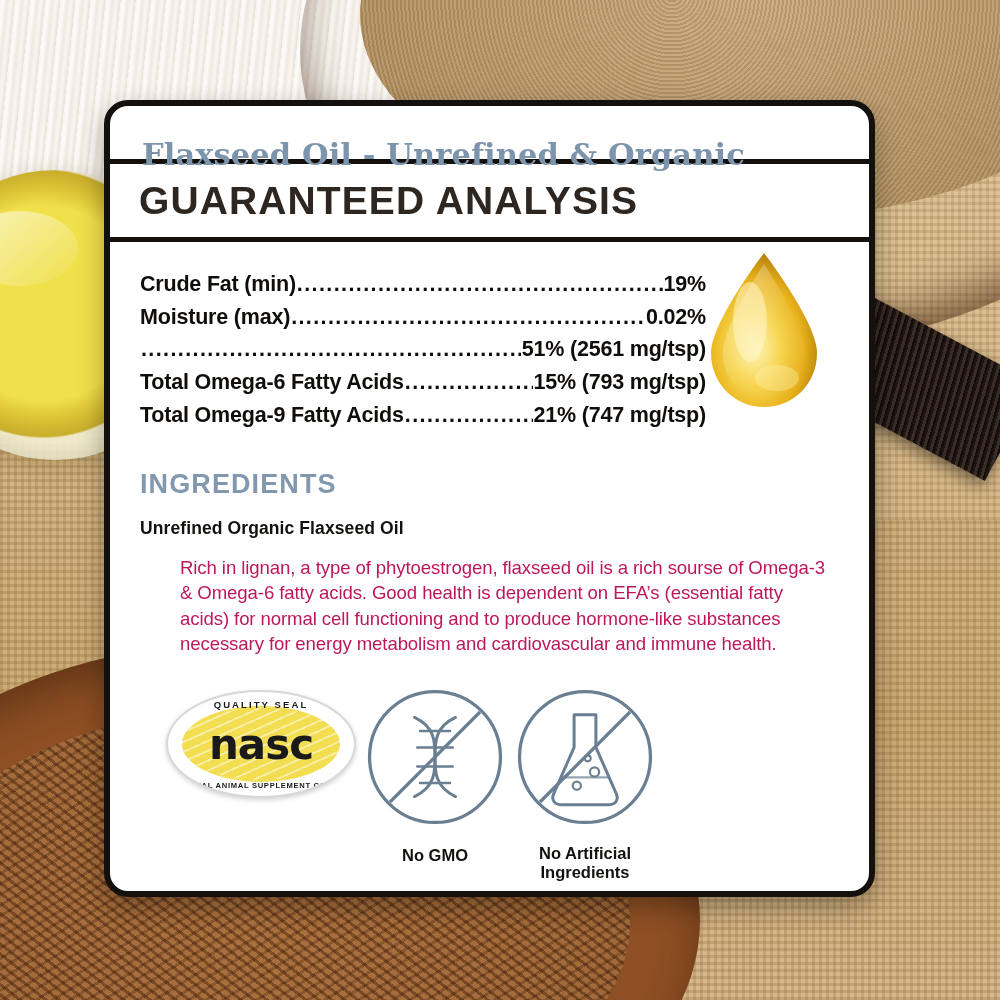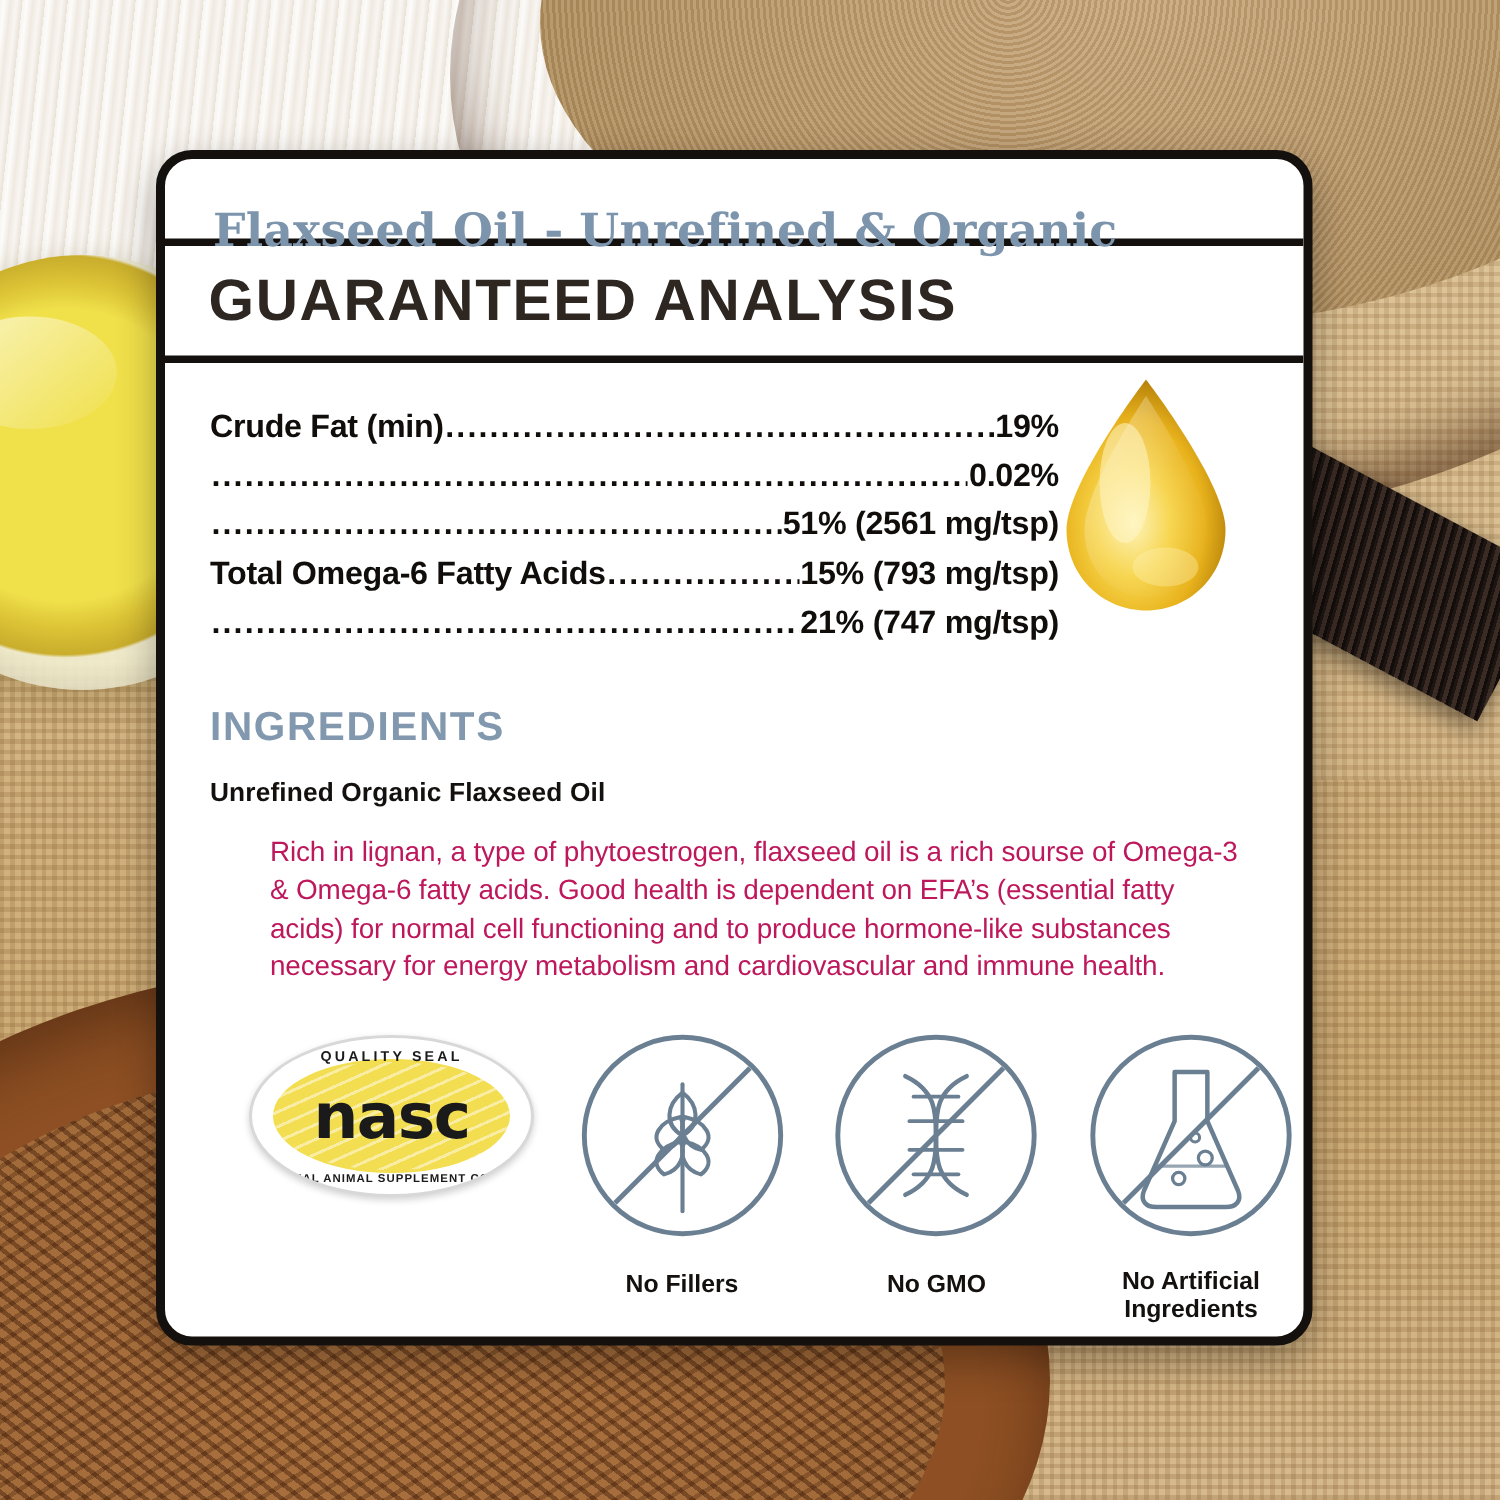--- a/index.html
+++ b/index.html
@@ -189,21 +189,20 @@
     letter-spacing: -.1px;
     margin-left: 40px;
   }
 
   
   .badges {
     display: flex;
     align-items: flex-start;
     padding: 26px 0 0 56px;
     gap: 0;
-    justify-content: space-between;
   }
   .badge { text-align: center; }
   .badge-nasc { width: 194px; padding-top: 8px; }
   .badge-icon { width: 150px; }
   .badge-label {
     font-size: 16.5px;
     font-weight: 700;
     color: #14100e;
     line-height: 1.16;
     margin-top: 10px;
@@ -282,36 +281,38 @@
 
   <div class="analysis">
 
     <div class="ga-row">
       <span class="ga-name">Crude Fat (min)</span>
       <span class="ga-dots">......................................................................</span>
       <span class="ga-val">19%</span>
     </div>
 
     <div class="ga-row">
+      <span class="ga-name">Moisture (max)</span>
       <span class="ga-dots">......................................................................</span>
       <span class="ga-val">0.02%</span>
     </div>
 
     <div class="ga-row">
       <span class="ga-dots">......................................................................</span>
       <span class="ga-val">51% (2561 mg/tsp)</span>
     </div>
 
     <div class="ga-row">
       <span class="ga-name">Total Omega-6 Fatty Acids</span>
       <span class="ga-dots">......................................................................</span>
       <span class="ga-val">15% (793 mg/tsp)</span>
     </div>
 
     <div class="ga-row">
+      <span class="ga-name">Total Omega-9 Fatty Acids</span>
       <span class="ga-dots">......................................................................</span>
       <span class="ga-val">21% (747 mg/tsp)</span>
     </div>
 
     <svg class="droplet" viewBox="0 0 118 160">
       <defs>
         <radialGradient id="dropg" cx="42%" cy="62%" r="62%">
           <stop offset="0%" stop-color="#fdf3b4"></stop>
           <stop offset="38%" stop-color="#f7d44a"></stop>
           <stop offset="72%" stop-color="#e8b21c"></stop>
@@ -339,33 +340,20 @@
     <div class="badge badge-nasc">
       <div class="seal">
         <div class="seal-fill"></div>
         <div class="seal-swoosh"></div>
         <div class="seal-arc top">QUALITY SEAL</div>
         <div class="seal-main">nasc</div>
         <div class="seal-arc bottom">NATIONAL ANIMAL SUPPLEMENT COUNCIL</div>
       </div>
     </div>
 
-    <div class="badge">
-      <svg class="badge-icon" viewBox="0 0 110 110">
-        <circle cx="55" cy="55" r="48" fill="none" stroke="#6b7f92" stroke-width="2.4"></circle>
-        <line x1="55" y1="30" x2="55" y2="92" stroke="#6b7f92" stroke-width="2" stroke-linecap="round"></line>
-        <path d="M55 34 C 47 40, 46 50, 55 55 C 64 50, 63 40, 55 34 Z" fill="none" stroke="#6b7f92" stroke-width="2"></path>
-        <path d="M54 46 C 44 48, 38 56, 46 62 C 54 60, 57 52, 54 46 Z" fill="none" stroke="#6b7f92" stroke-width="2"></path>
-        <path d="M56 46 C 66 48, 72 56, 64 62 C 56 60, 53 52, 56 46 Z" fill="none" stroke="#6b7f92" stroke-width="2"></path>
-        <path d="M54 58 C 44 60, 38 68, 46 74 C 54 72, 57 64, 54 58 Z" fill="none" stroke="#6b7f92" stroke-width="2"></path>
-        <path d="M56 58 C 66 60, 72 68, 64 74 C 56 72, 53 64, 56 58 Z" fill="none" stroke="#6b7f92" stroke-width="2"></path>
-        <line x1="22" y1="88" x2="88" y2="22" stroke="#6b7f92" stroke-width="2.4"></line>
-      </svg>
-      <div class="badge-label">No Fillers</div>
-    </div>
 
     <div class="badge">
       <svg class="badge-icon" viewBox="0 0 110 110">
         <circle cx="55" cy="55" r="48" fill="none" stroke="#6b7f92" stroke-width="2.4"></circle>
         <path d="M40 26 C 70 40, 40 70, 70 84" fill="none" stroke="#6b7f92" stroke-width="2.2" stroke-linecap="round"></path>
         <path d="M70 26 C 40 40, 70 70, 40 84" fill="none" stroke="#6b7f92" stroke-width="2.2" stroke-linecap="round"></path>
         <line x1="44" y1="36" x2="66" y2="36" stroke="#6b7f92" stroke-width="1.8" stroke-linecap="round"></line>
         <line x1="42" y1="48" x2="68" y2="48" stroke="#6b7f92" stroke-width="1.8" stroke-linecap="round"></line>
         <line x1="42" y1="62" x2="68" y2="62" stroke="#6b7f92" stroke-width="1.8" stroke-linecap="round"></line>
         <line x1="44" y1="74" x2="66" y2="74" stroke="#6b7f92" stroke-width="1.8" stroke-linecap="round"></line>

